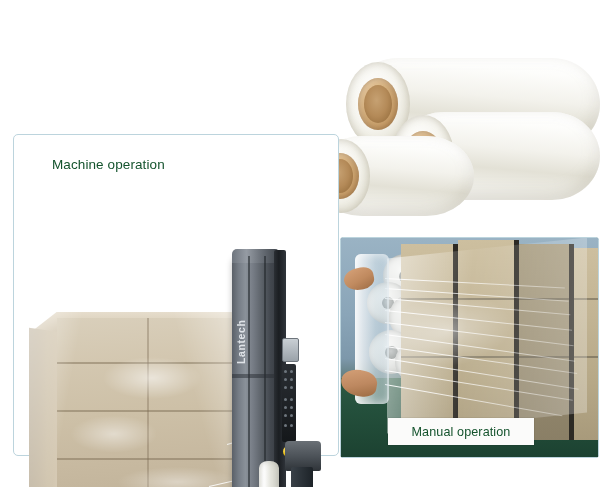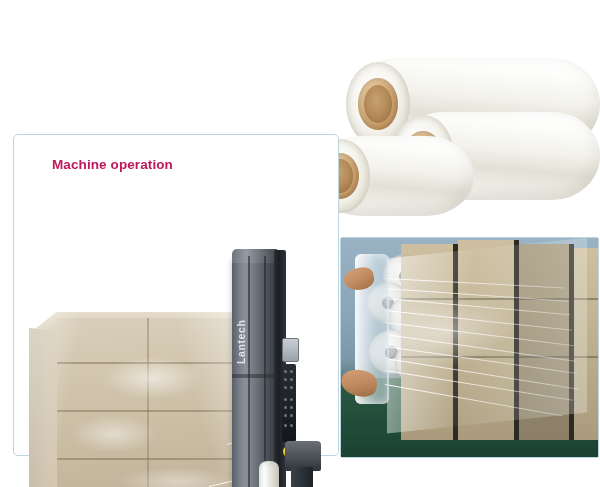--- a/index.html
+++ b/index.html
@@ -50,22 +50,22 @@
     border-radius: 3px;
     background: #2f4a45;
   }
 
   
   .label-box {
     position: absolute;
     display: flex;
     align-items: center;
     justify-content: center;
-    font-weight: bold;
-    color: #be185d;
+    font-weight: normal;
+    color: #14532d;
     letter-spacing: .1px;
     white-space: nowrap;
   }
 
   #machine-label {
     left: 48px;
     top: 155px;
     font-size: 13.5px;
     background: transparent;
     padding: 2px 4px;
@@ -518,14 +518,15 @@
     <div class="m-strand" style="left:44px; top:108px; width:194px; transform:rotate(8deg);"></div>
     <div class="m-strand" style="left:44px; top:120px; width:196px; transform:rotate(9deg);"></div>
     <div class="m-strand" style="left:44px; top:132px; width:190px; transform:rotate(9deg);"></div>
     <div class="m-strand" style="left:44px; top:146px; width:180px; transform:rotate(10deg);"></div>
 
     <div id="m-film-column"></div>
     <div id="m-hand-upper"></div>
     <div id="m-hand-lower"></div>
   </div>
 
+  <div class="label-box" id="manual-label">Manual operation</div>
 
 </div>
 
 </body></html>

